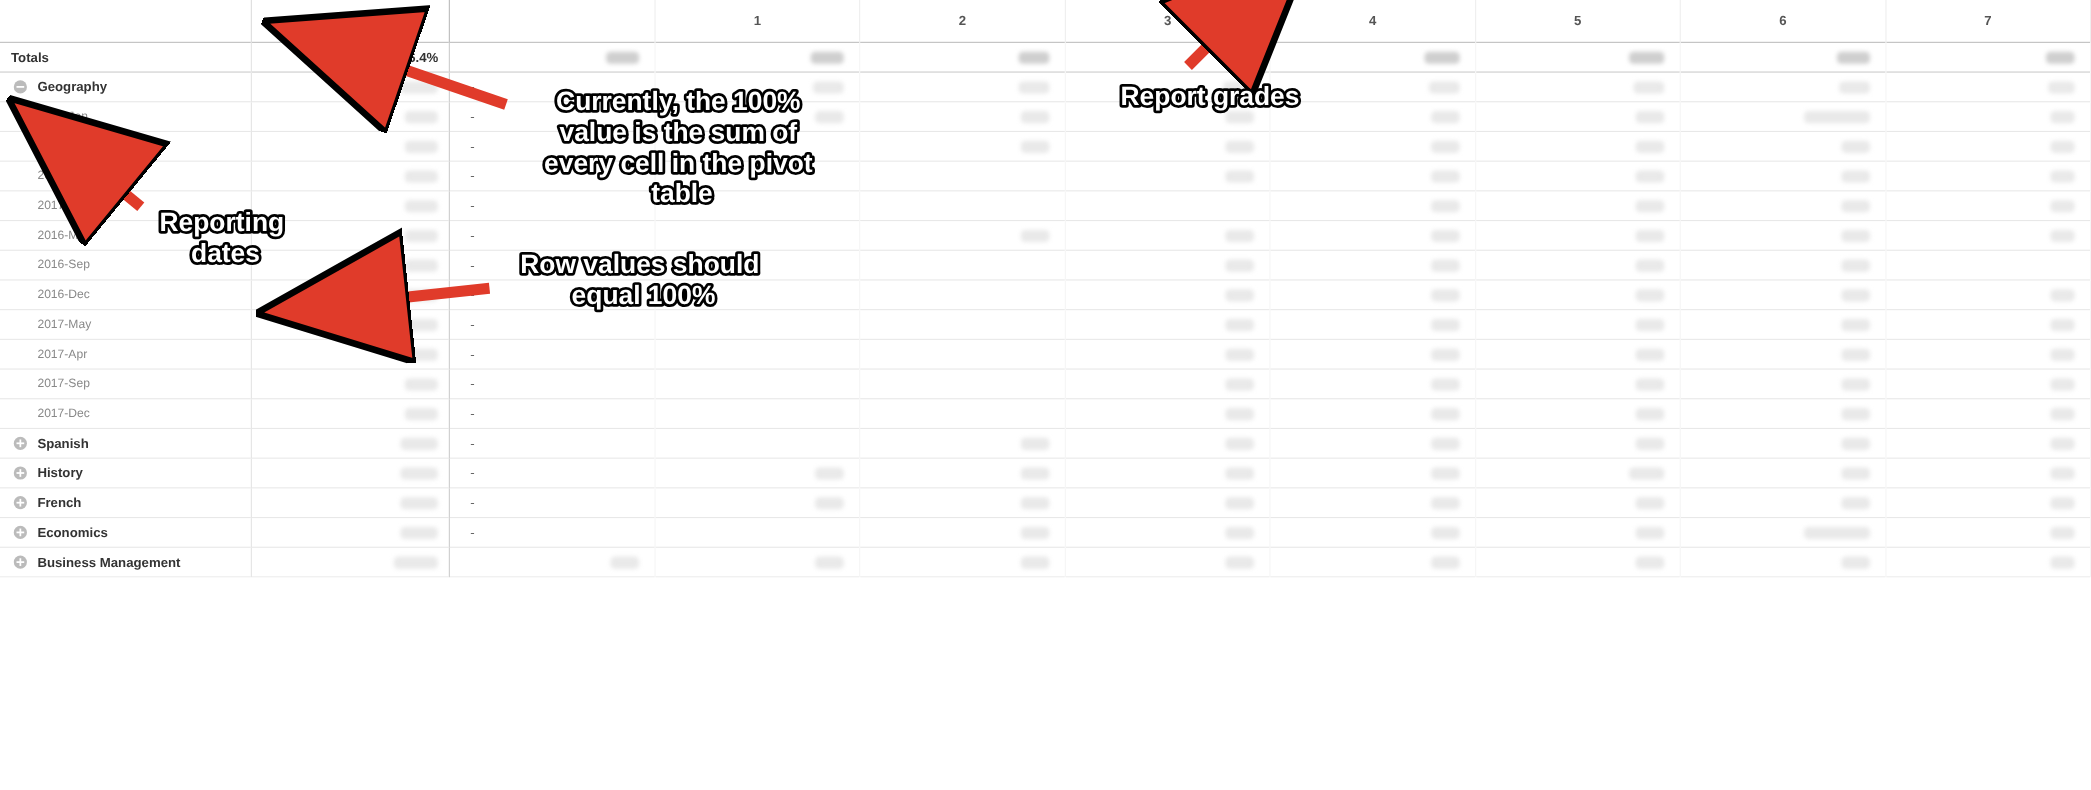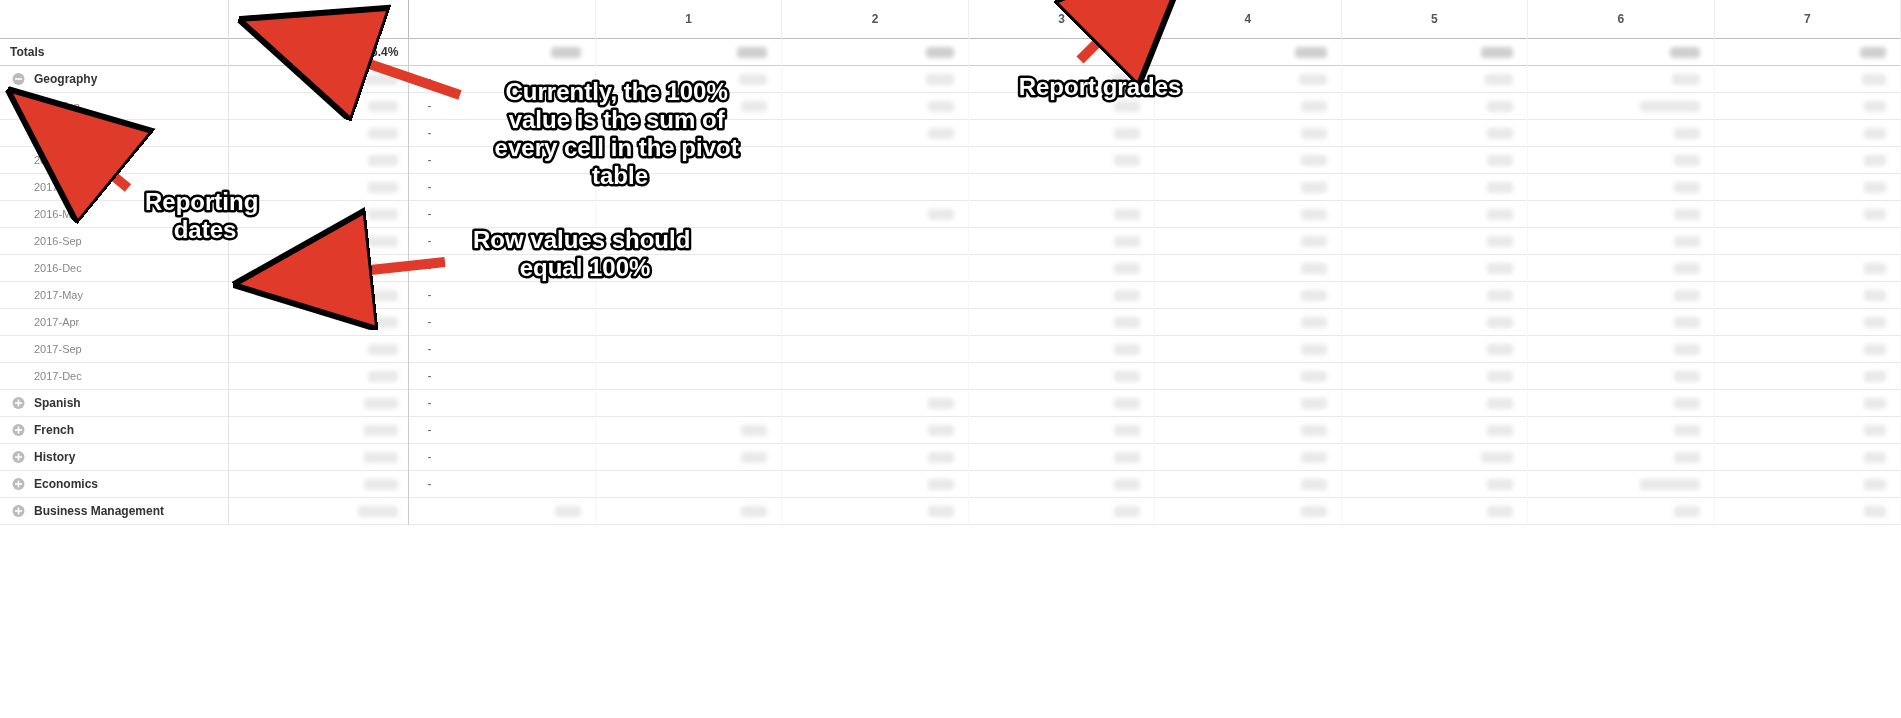--- a/index.html
+++ b/index.html
@@ -333,50 +333,50 @@
   </tr>
   <tr class="data-row">
     <td class="label-cell subject">
       <span class="exp-icon">
         <svg width="13" height="13" viewBox="0 0 13 13">
                 <circle cx="6.5" cy="6.5" r="6" fill="#bbb"></circle>
                 <rect x="3" y="5.7" width="7" height="1.6" fill="#fff"></rect>
                 <rect x="5.7" y="3" width="1.6" height="7" fill="#fff"></rect>
               </svg>
       </span>
+      <span>History</span>
+    </td>
+    <td class="totals-cell"><span class="blur-pill" style="width:34px"></span></td>
+    <td class="val-cell"><span class="dash">-</span></td>
+    <td class="val-cell"><span class="blur-pill" style="width:26px"></span></td>
+    <td class="val-cell"><span class="blur-pill" style="width:26px"></span></td>
+    <td class="val-cell"><span class="blur-pill" style="width:26px"></span></td>
+    <td class="val-cell"><span class="blur-pill" style="width:26px"></span></td>
+    <td class="val-cell"><span class="blur-pill" style="width:32px"></span></td>
+    <td class="val-cell"><span class="blur-pill" style="width:26px"></span></td>
+    <td class="val-cell"><span class="blur-pill" style="width:22px"></span></td>
+  </tr>
+  <tr class="data-row">
+    <td class="label-cell subject">
+      <span class="exp-icon">
+        <svg width="13" height="13" viewBox="0 0 13 13">
+                <circle cx="6.5" cy="6.5" r="6" fill="#bbb"></circle>
+                <rect x="3" y="5.7" width="7" height="1.6" fill="#fff"></rect>
+                <rect x="5.7" y="3" width="1.6" height="7" fill="#fff"></rect>
+              </svg>
+      </span>
       <span>French</span>
     </td>
     <td class="totals-cell"><span class="blur-pill" style="width:34px"></span></td>
     <td class="val-cell"><span class="dash">-</span></td>
     <td class="val-cell"><span class="blur-pill" style="width:26px"></span></td>
     <td class="val-cell"><span class="blur-pill" style="width:26px"></span></td>
     <td class="val-cell"><span class="blur-pill" style="width:26px"></span></td>
     <td class="val-cell"><span class="blur-pill" style="width:26px"></span></td>
     <td class="val-cell"><span class="blur-pill" style="width:26px"></span></td>
-    <td class="val-cell"><span class="blur-pill" style="width:26px"></span></td>
-    <td class="val-cell"><span class="blur-pill" style="width:22px"></span></td>
-  </tr>
-  <tr class="data-row">
-    <td class="label-cell subject">
-      <span class="exp-icon">
-        <svg width="13" height="13" viewBox="0 0 13 13">
-                <circle cx="6.5" cy="6.5" r="6" fill="#bbb"></circle>
-                <rect x="3" y="5.7" width="7" height="1.6" fill="#fff"></rect>
-                <rect x="5.7" y="3" width="1.6" height="7" fill="#fff"></rect>
-              </svg>
-      </span>
-      <span>History</span>
-    </td>
-    <td class="totals-cell"><span class="blur-pill" style="width:34px"></span></td>
-    <td class="val-cell"><span class="dash">-</span></td>
-    <td class="val-cell"><span class="blur-pill" style="width:26px"></span></td>
-    <td class="val-cell"><span class="blur-pill" style="width:26px"></span></td>
-    <td class="val-cell"><span class="blur-pill" style="width:26px"></span></td>
-    <td class="val-cell"><span class="blur-pill" style="width:26px"></span></td>
-    <td class="val-cell"><span class="blur-pill" style="width:32px"></span></td>
     <td class="val-cell"><span class="blur-pill" style="width:26px"></span></td>
     <td class="val-cell"><span class="blur-pill" style="width:22px"></span></td>
   </tr>
   <tr class="data-row">
     <td class="label-cell subject">
       <span class="exp-icon">
         <svg width="13" height="13" viewBox="0 0 13 13">
                 <circle cx="6.5" cy="6.5" r="6" fill="#bbb"></circle>
                 <rect x="3" y="5.7" width="7" height="1.6" fill="#fff"></rect>
                 <rect x="5.7" y="3" width="1.6" height="7" fill="#fff"></rect>

